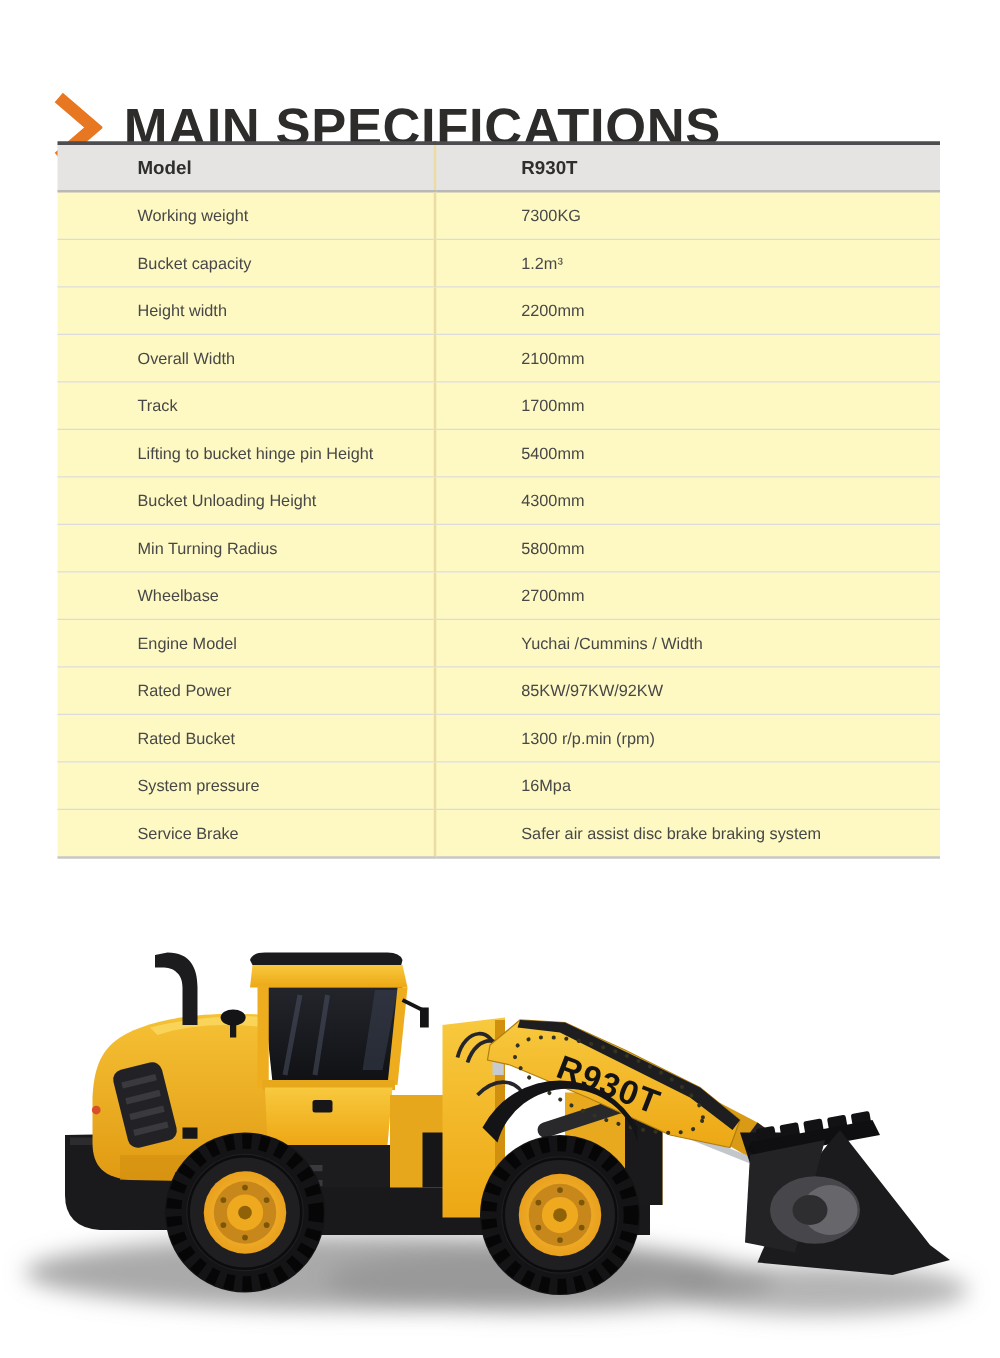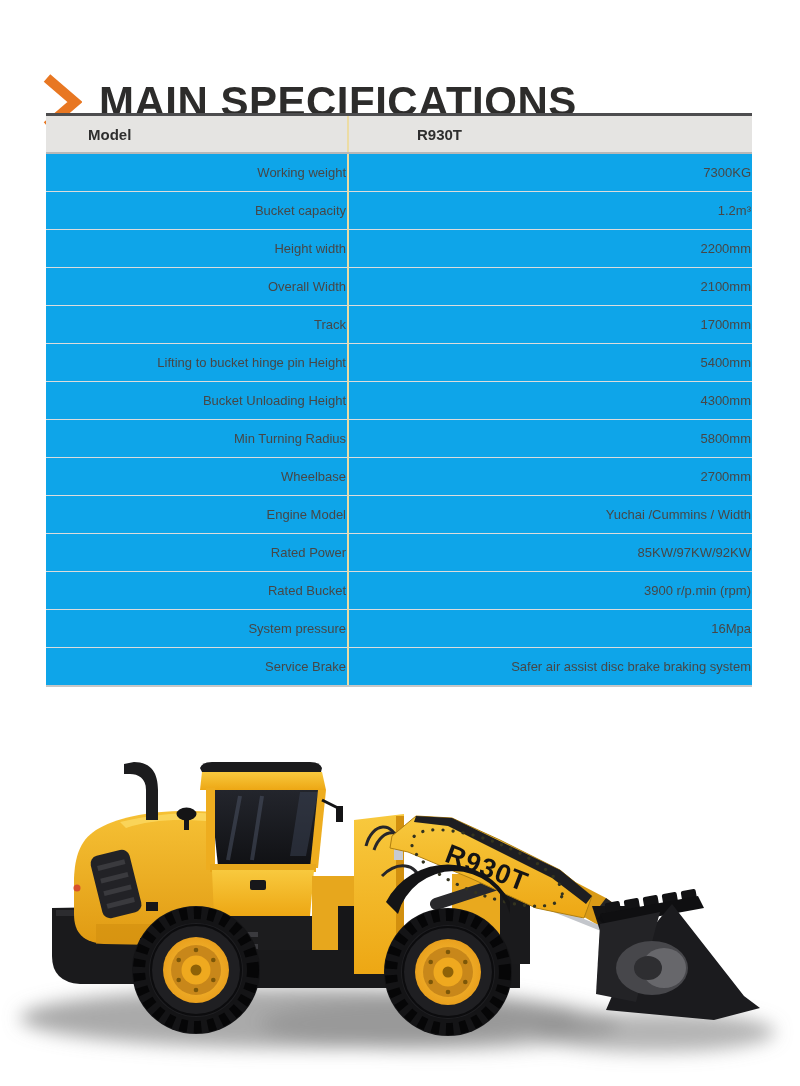--- a/index.html
+++ b/index.html
@@ -23,25 +23,25 @@
     width:100%;border-collapse:collapse;table-layout:fixed;
     border-top:3px solid #4d4d4f;
   }
   col.c1{width:302px;}
   col.c2{width:404px;}
   table.spec th{
     background:#e5e4e2;height:34px;font-size:15px;font-weight:bold;
     color:#2e2e2e;text-align:left;border-bottom:2px solid #b8b8b8;
   }
   table.spec td{
-    height:35px;font-size:13px;color:#474747;text-align:right;
-    border-bottom:1px solid #dcdcdc;background:#0ea5e9;
+    height:35px;font-size:13px;color:#474747;text-align:left;
+    border-bottom:1px solid #dcdcdc;background:#fef9c3;
   }
   table.spec tbody tr:last-child td{border-bottom:2px solid #c7c7c7;}
-  .cell-label{padding-left:42px;}
+  .cell-label{padding-left:64px;}
   .cell-value{padding-left:68px;border-left:2px solid #ecdca4;}
   
   .machine{position:absolute;top:756px;left:0;width:800px;height:330px;}
 </style>
 </head>
 <body>
 
 <div class="title-row">
   <svg class="chevron" width="40" height="58" viewBox="0 0 40 58" aria-hidden="true">
     <polyline points="5,5 33,29 5,53" fill="none" stroke="#e87722" stroke-width="10" stroke-linejoin="miter" stroke-linecap="butt"></polyline>
@@ -101,21 +101,21 @@
         <tr>
           <td class="cell-label">Engine Model</td>
           <td class="cell-value">Yuchai /Cummins / Width</td>
         </tr>
         <tr>
           <td class="cell-label">Rated Power</td>
           <td class="cell-value">85KW/97KW/92KW</td>
         </tr>
         <tr>
           <td class="cell-label">Rated Bucket</td>
-          <td class="cell-value">3900 r/p.min (rpm)</td>
+          <td class="cell-value">1300 r/p.min (rpm)</td>
         </tr>
         <tr>
           <td class="cell-label">System pressure</td>
           <td class="cell-value">16Mpa</td>
         </tr>
         <tr>
           <td class="cell-label">Service Brake</td>
           <td class="cell-value">Safer air assist disc brake braking system</td>
         </tr>
       </tbody>

